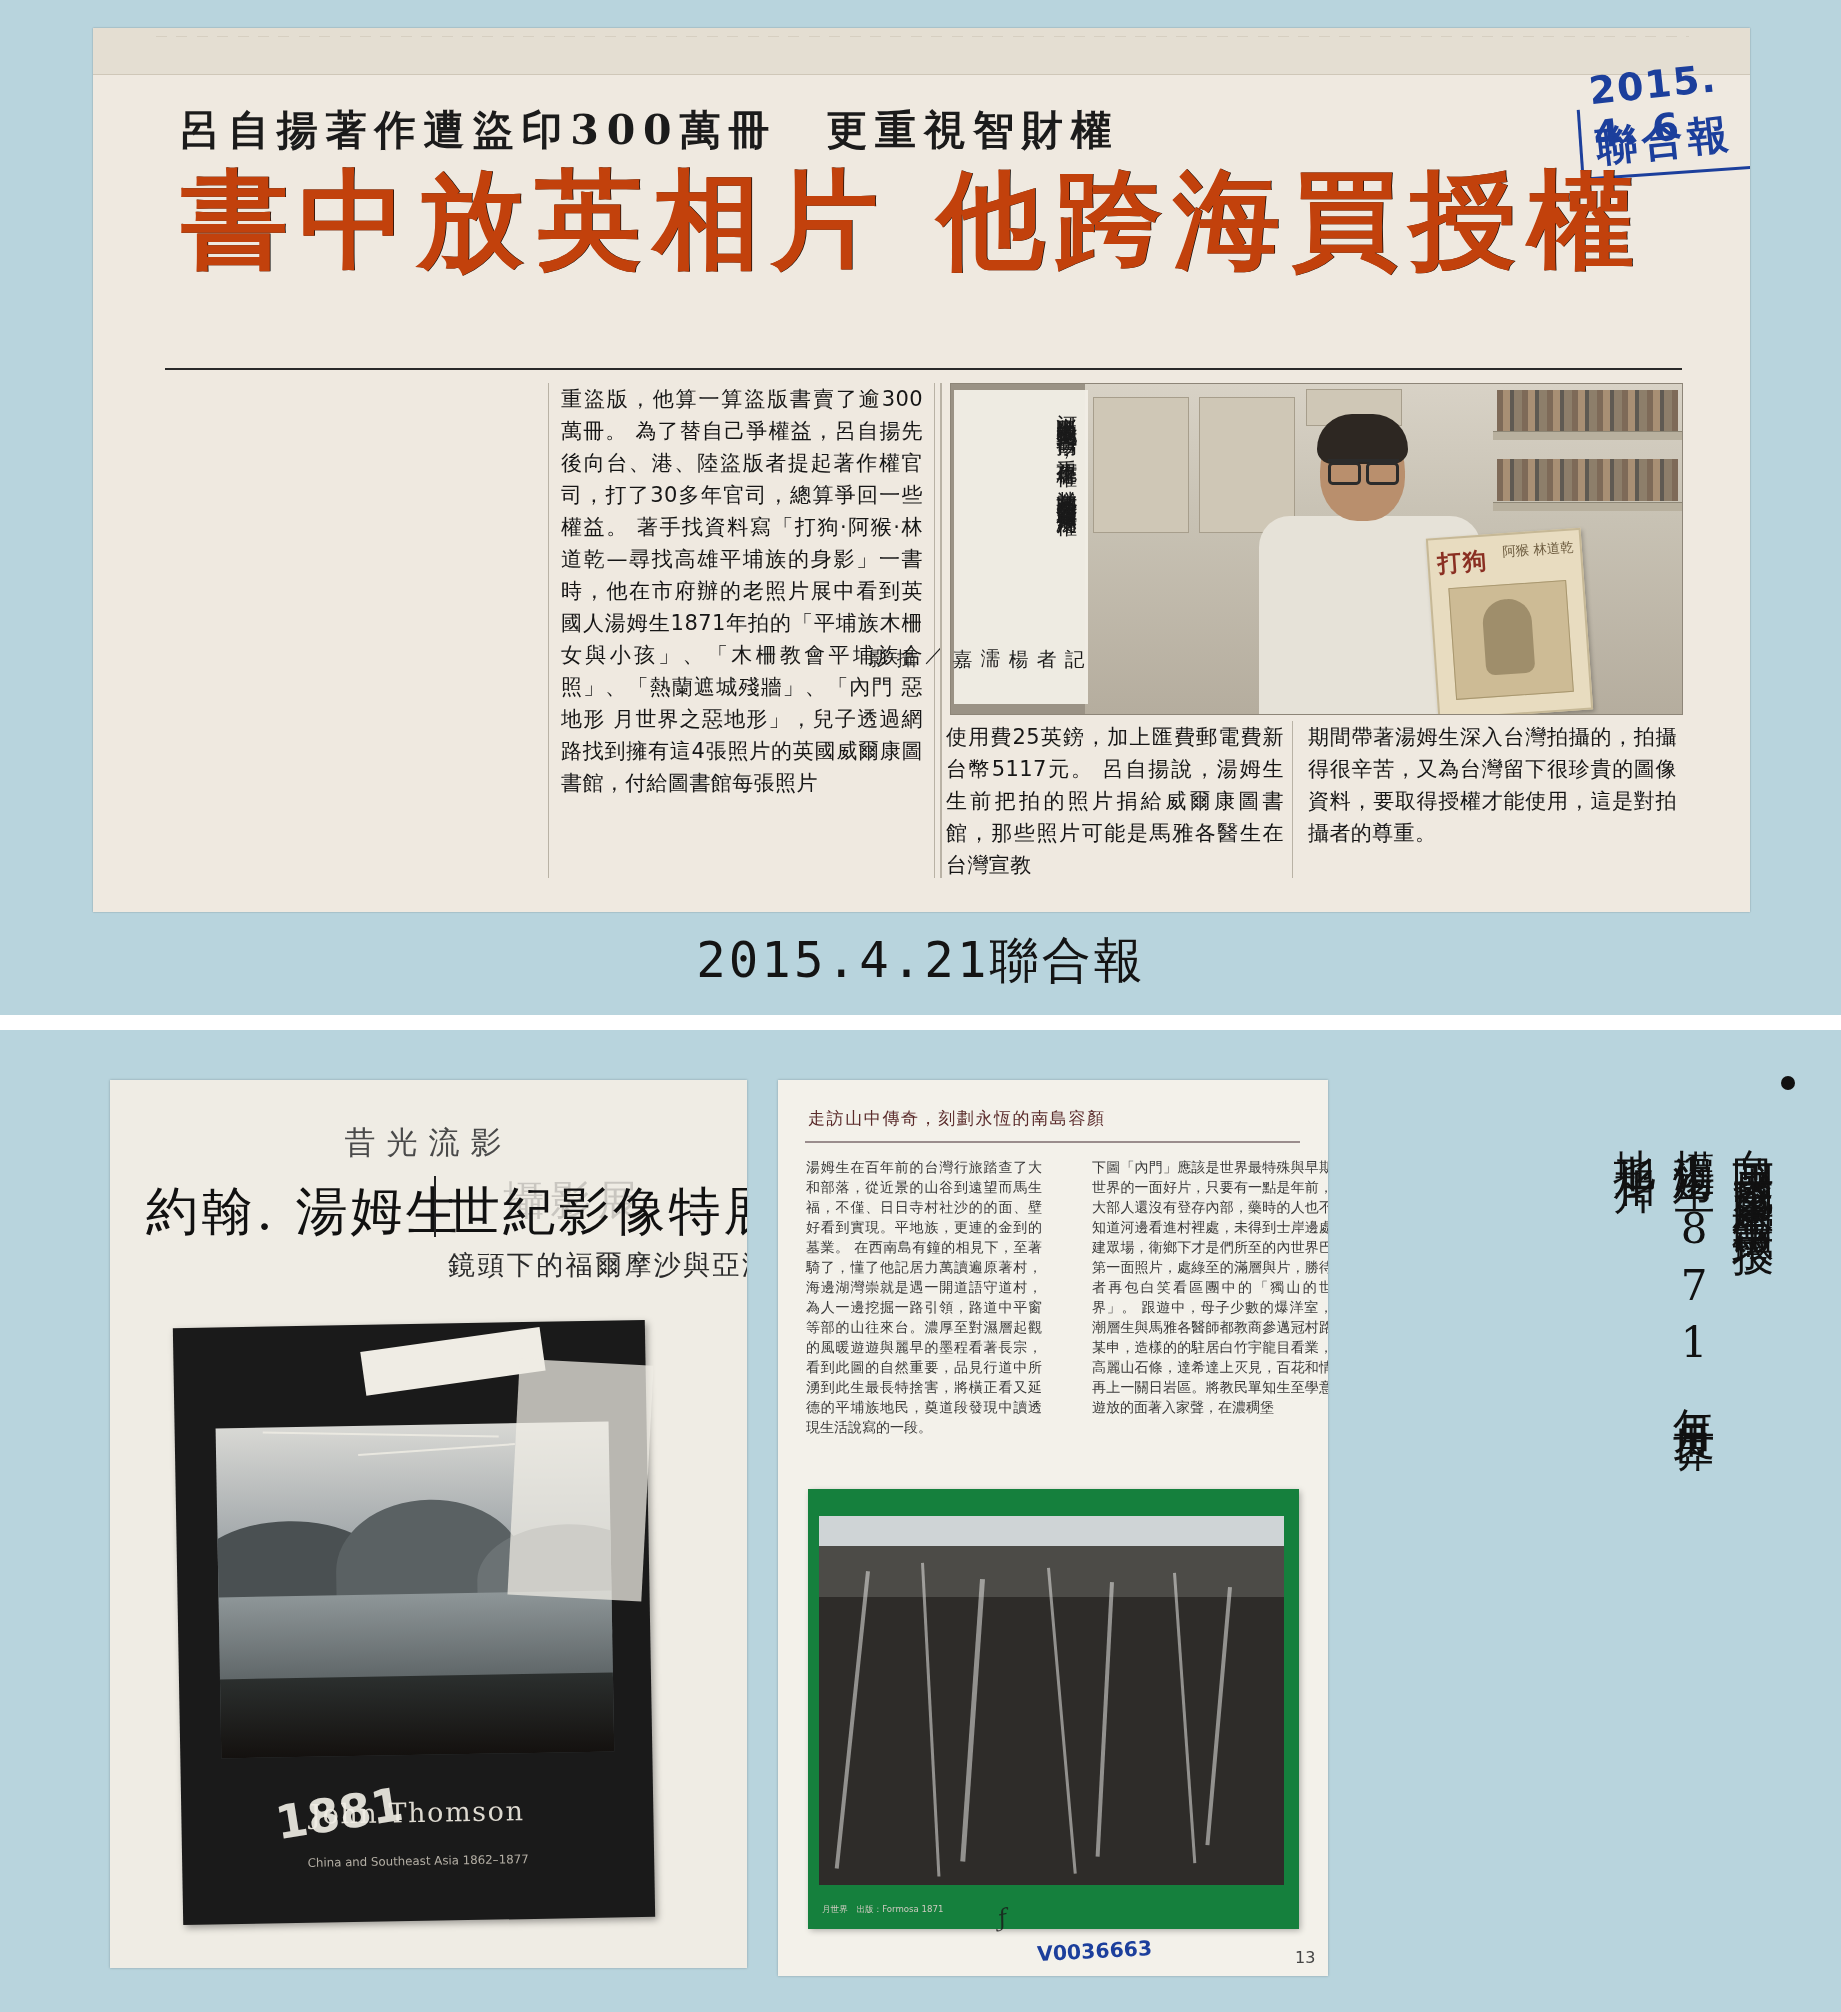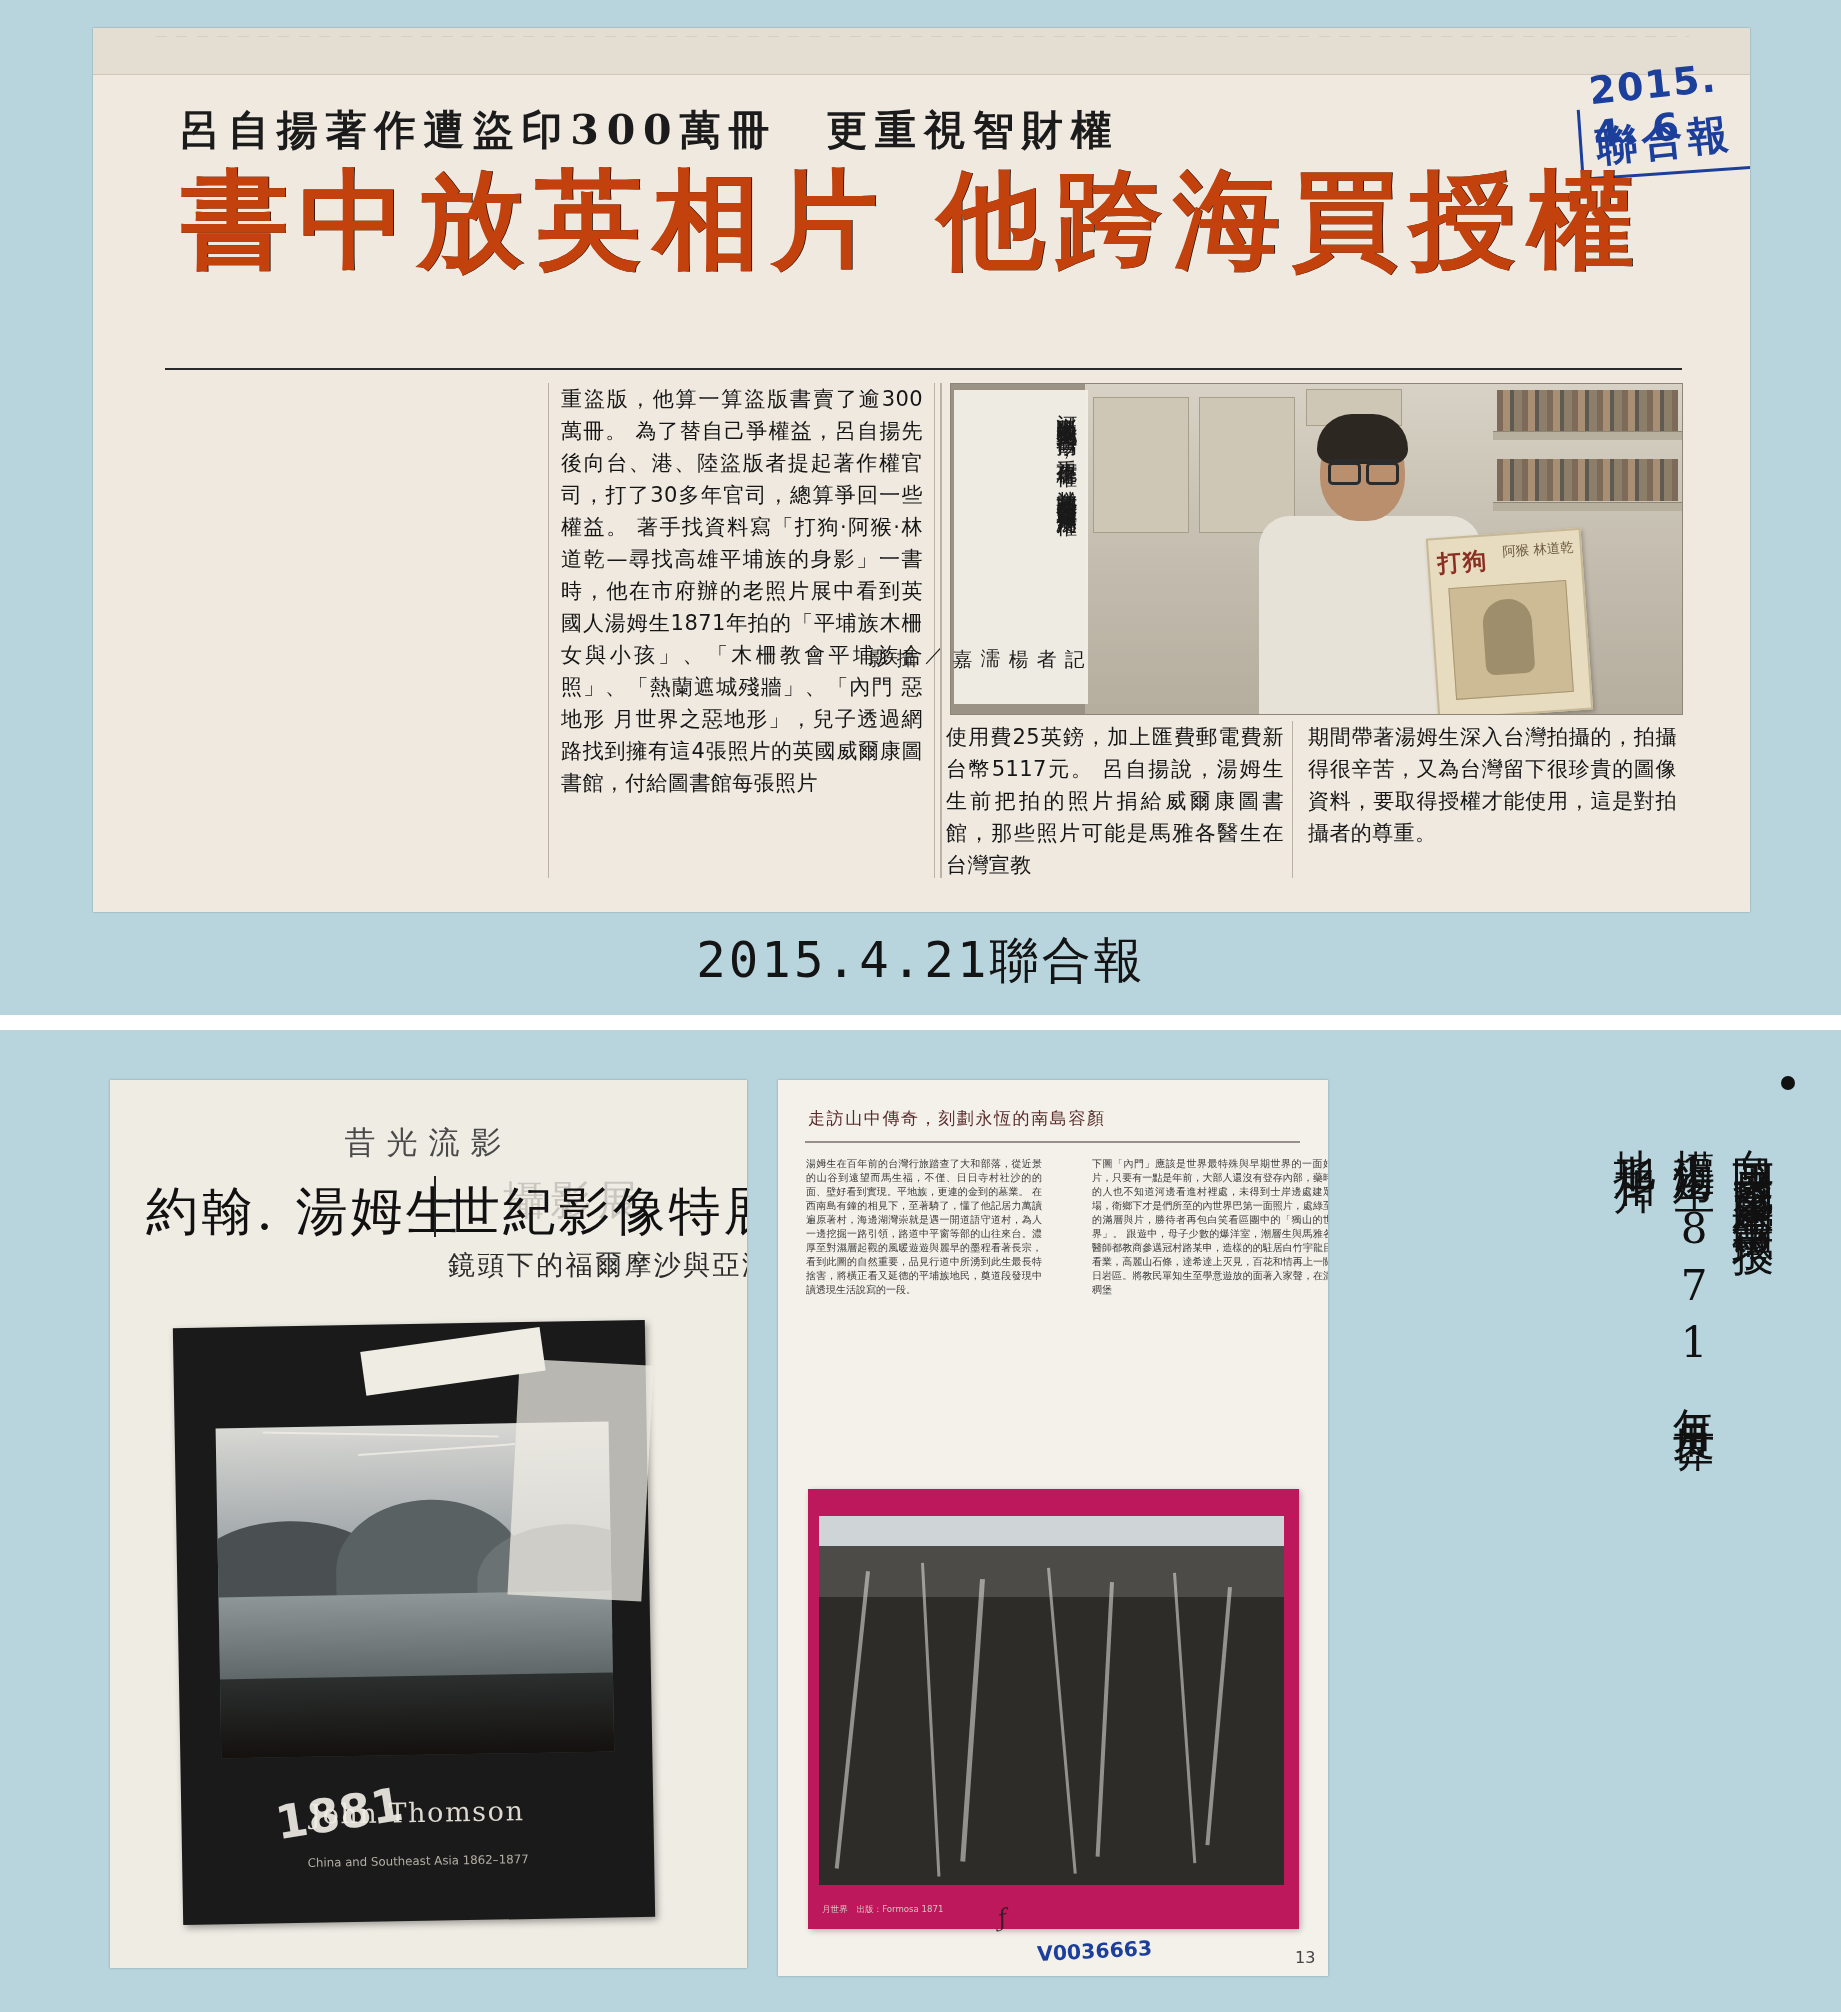--- a/index.html
+++ b/index.html
@@ -373,28 +373,28 @@
   .mag-title {
     position: absolute; left: 30px; top: 27px;
     font-size: 17px; letter-spacing: 1.6px; color: #5a2a2a;
     font-family: "DejaVu Serif", serif; white-space: nowrap;
   }
   .mag-rule {
     position: absolute; left: 27px; top: 61px; width: 495px; height: 1.6px; background: #9a8d8d;
   }
   .mag-col {
     position: absolute; top: 77px;
-    font-family: "DejaVu Sans", sans-serif; font-size: 10px; line-height: 14px;
+    font-family: "DejaVu Sans", sans-serif; font-size: 14px; line-height: 20px;
     color: #3a3a3a; text-align: justify;
   }
   .mag-col-a { left: 28px; width: 236px; }
   .mag-col-b { left: 280px; width: 241px; margin-left: 34px; }
   .mag-photo {
     position: absolute; left: 30px; top: 409px; width: 491px; height: 440px;
-    background: #be185d;
+    background: #15803d;
     box-shadow: 1.6px 1.6px 6.3px rgba(0,0,0,.3);
     overflow: hidden;
   }
   .mag-cliff {
     position: absolute; left: 11px; top: 27px; width: 465px; height: 369px;
     background:
       linear-gradient(180deg, #cfd4d6 0 8%, #4c4b47 8% 22%, #2e2c29 22% 100%);
     overflow: hidden;
   }
   .mag-streak {

